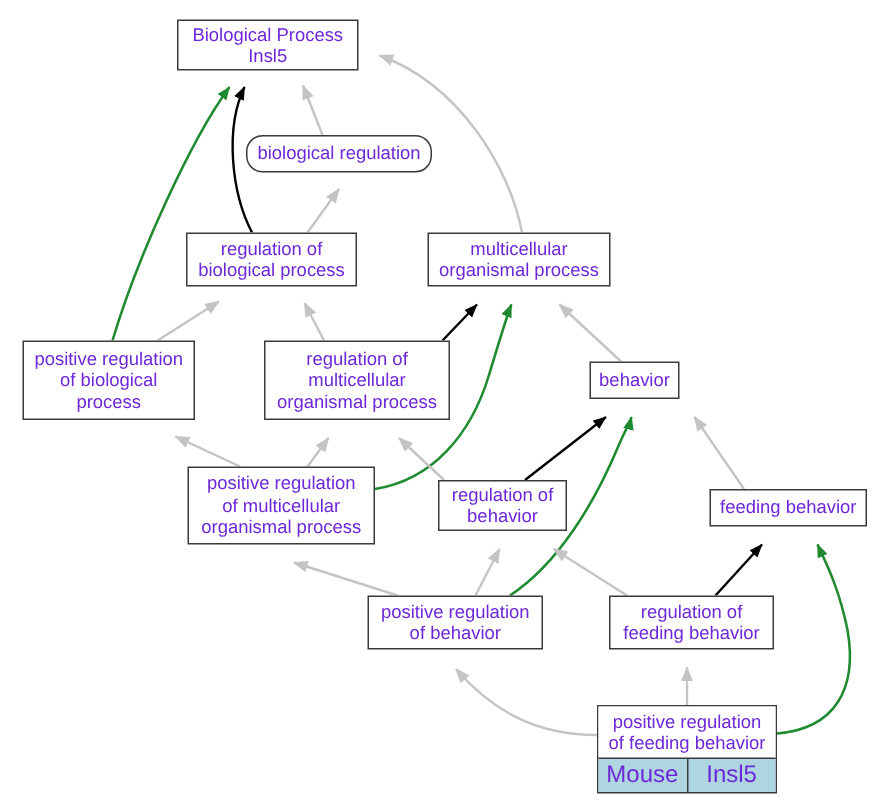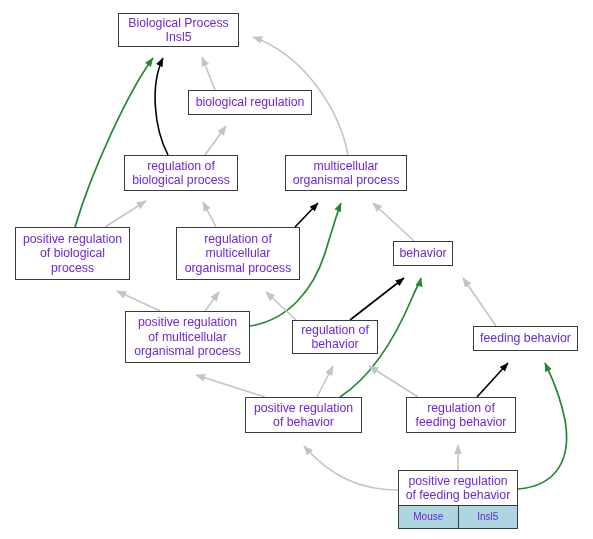--- a/index.html
+++ b/index.html
@@ -68,21 +68,21 @@
     display: flex;
     flex: 0 0 23px;
     border-top: 1.4px solid #3a3a3a;
   }
   .hl-cell {
     flex: 1 1 50%;
     display: flex;
     align-items: center;
     justify-content: center;
     background: #aed5e0;
-    font-size: 10px;
+    font-size: 16px;
   }
   .hl-cell + .hl-cell {
     border-left: 1.4px solid #3a3a3a;
   }
 </style>
 </head>
 <body>
 
 <div id="canvas">
 
@@ -144,21 +144,21 @@
     <path d="M 458 470 L 458 445" fill="none" stroke="#c4c4c4" stroke-width="1.6" marker-end="url(#ah-grey)"></path>
 
     <path d="M 398 490 C 360 490 330 476 304 446" fill="none" stroke="#c4c4c4" stroke-width="1.6" marker-end="url(#ah-grey)"></path>
   </svg>
 
   <div class="node" style="left:118px; top:13px; width:121px; height:34px;">
     <span class="label">Biological Process
 Insl5</span>
   </div>
 
-  <div class="node" style="left:188px; top:90px; width:124px; height:25px;">
+  <div class="node" style="left:164px; top:90px; width:124px; height:25px;border-radius:11px;">
     <span class="label">biological regulation</span>
   </div>
 
   <div class="node" style="left:124px; top:155px; width:114px; height:36px;">
     <span class="label">regulation of
 biological process</span>
   </div>
 
   <div class="node" style="left:285px; top:155px; width:122px; height:36px;">
     <span class="label">multicellular

